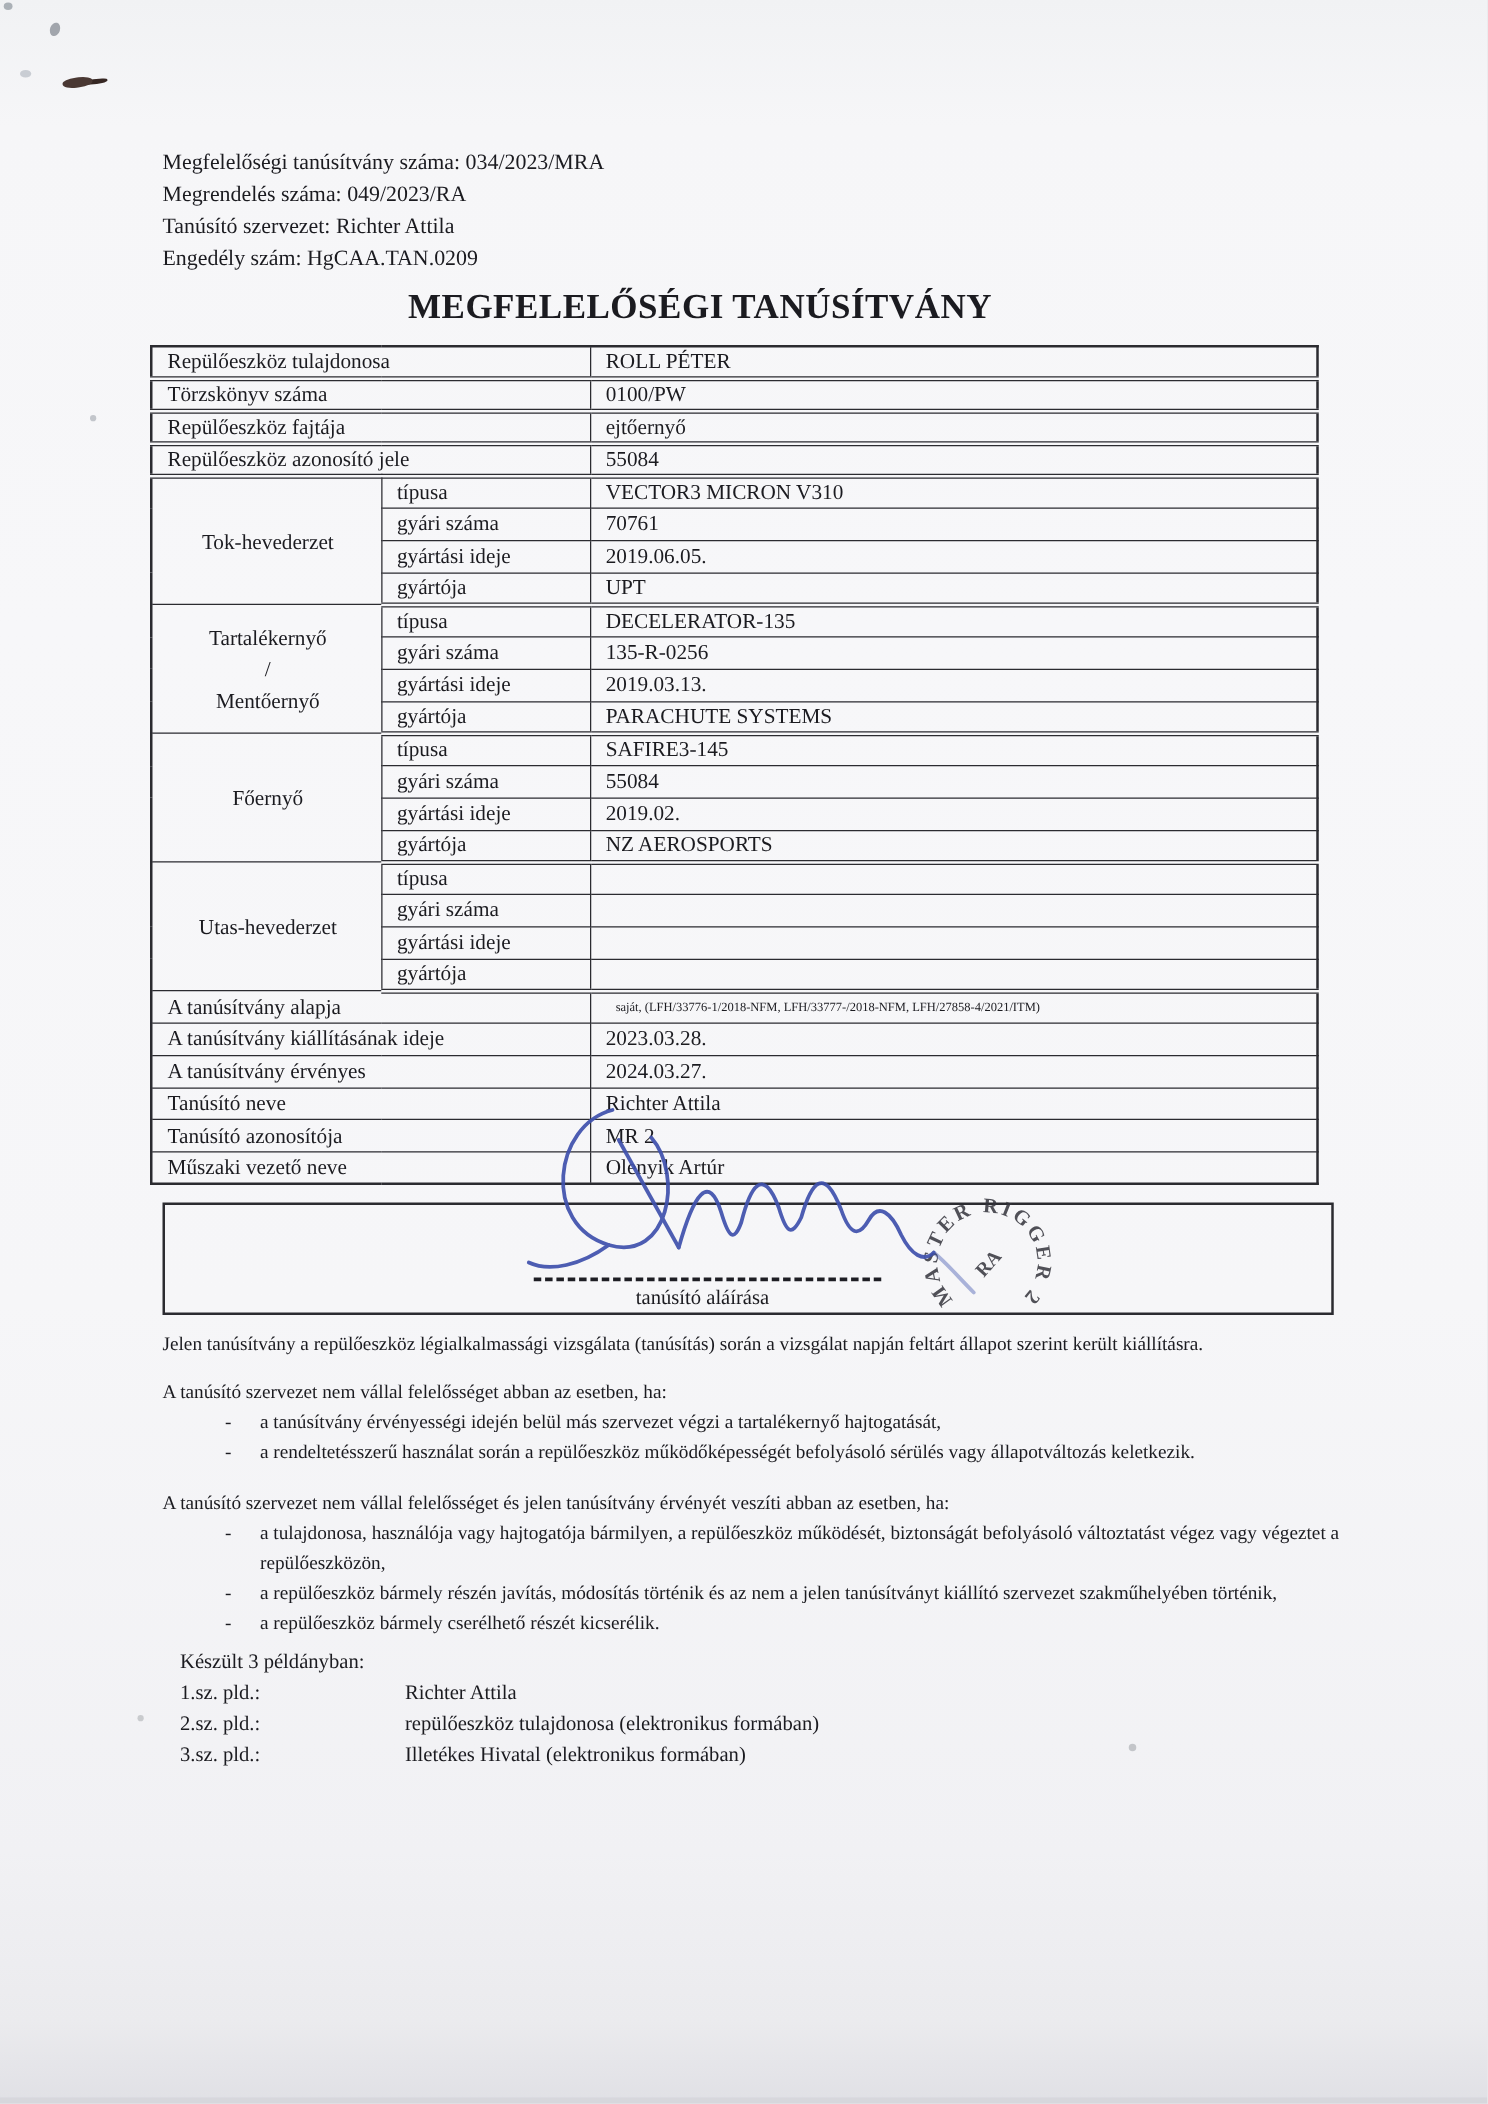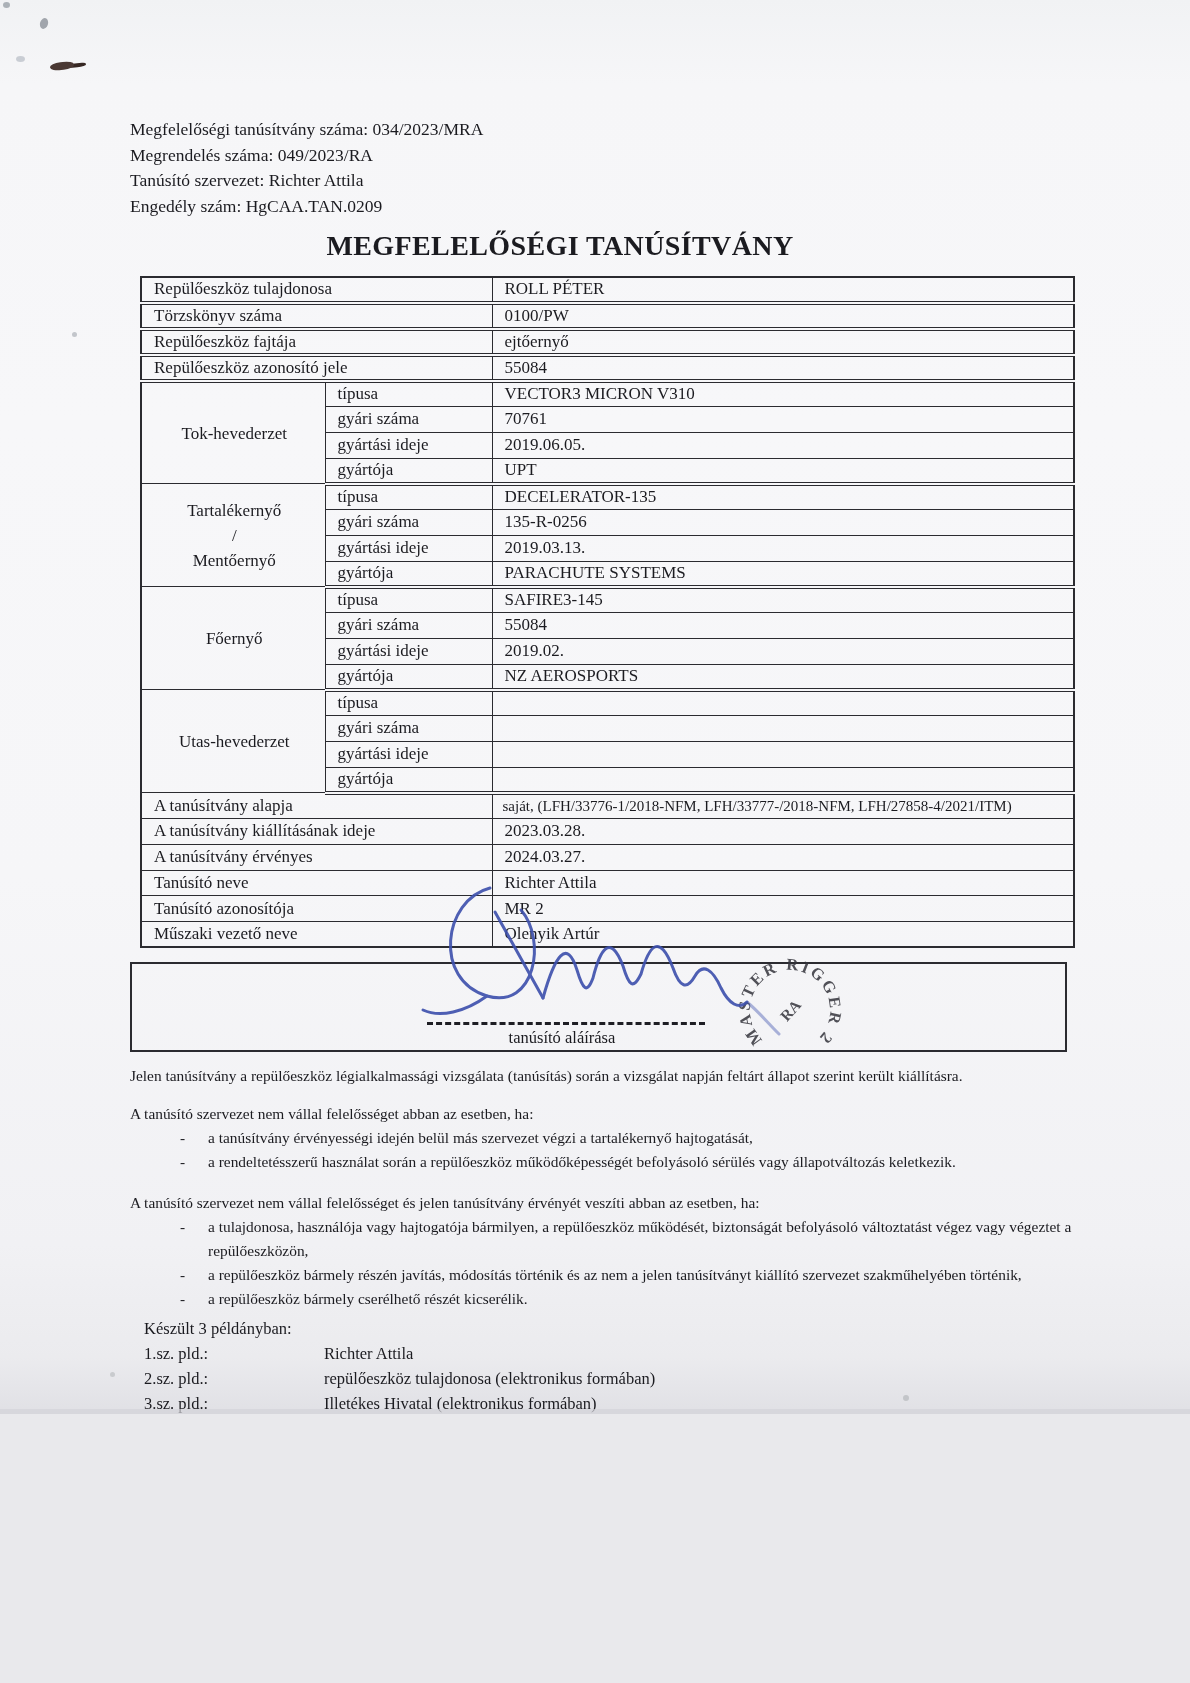--- a/index.html
+++ b/index.html
@@ -1,19 +1,19 @@
 <!DOCTYPE html>
 <html lang="hu"><head>
 <meta charset="utf-8">
 <title>Megfelelőségi tanúsítvány</title>
 <style>
   html,body{margin:0;padding:0;background:#e9e9ec;}
   .page{
     position:relative;
-    width:1190px;height:1414px;
+    width:1190px;height:1683px;
     margin:0 auto;
     overflow:hidden;
     font-family:"Liberation Serif","DejaVu Serif",serif;
     color:#1b1b20;
     background:linear-gradient(180deg,#f1f2f4 0%,#f6f6f8 6%,#f7f7f9 30%,#f6f6f8 62%,#f1f1f4 88%,#ebebee 96%,#e0e0e5 100%);
   }
   .page::after{content:"";position:absolute;left:0;bottom:0;width:100%;height:5px;background:#d3d3d9;opacity:.7;}
 
   
   .speck{position:absolute;pointer-events:none;}
@@ -23,31 +23,31 @@
   .sp4{left:16px;top:56px;width:9px;height:6px;background:#b6bcc4;border-radius:50%;opacity:.7;}
   .sp5{left:903px;top:1395px;width:6px;height:6px;background:#c3c5c9;border-radius:50%;}
   .sp6{left:110px;top:1372px;width:5px;height:5px;background:#c9cbce;border-radius:50%;}
   .sp7{left:72px;top:332px;width:5px;height:5px;background:#b5b9bf;border-radius:50%;opacity:.8;}
 
   .hdr{position:absolute;left:130px;top:117px;font-size:17.5px;line-height:25.5px;white-space:nowrap;}
 
   .title{position:absolute;left:130px;top:230px;width:860px;text-align:center;
          font-size:28px;font-weight:bold;letter-spacing:.4px;}
 
-  table.cert{position:absolute;left:140px;top:276px;width:933px;
+  table.cert{position:absolute;left:120px;top:276px;width:933px;
     border-collapse:collapse;table-layout:fixed;
     border:2px solid #2b2b30;font-size:17px;}
   table.cert col.c1{width:184px;} table.cert col.c2{width:167px;} table.cert col.c3{width:582px;}
   table.cert tr{height:25.75px;}
   table.cert td{border:1px solid #2b2b30;padding:1px 10px 1px 12px;vertical-align:middle;
     overflow:hidden;white-space:nowrap;}
   table.cert tr.dbl td{border-bottom:4px double #2b2b30;}
   td.lbl{}
   td.val{padding-left:16px;font-size:17px;}
-  td.val.small{font-size:15px;padding-left:10px;}
+  td.val.small{font-size:10px;padding-left:20px;}
   td.gname{text-align:center;padding:0 4px;line-height:25px;}
   td.sub{padding-left:12px;}
 
   
   .sigbox{position:absolute;left:130px;top:962px;width:933px;height:86px;border:2px solid #2b2b30;}
   .sigline{position:absolute;left:295px;top:58px;width:278px;border-top:3px dashed #1e1e24;}
   .sigcap{position:absolute;left:300px;top:64px;width:260px;text-align:center;font-size:16.5px;}
   svg.sig{position:absolute;left:395px;top:870px;overflow:visible;z-index:3;}
   svg.stamp{position:absolute;left:726px;top:946px;transform:rotate(-48deg);opacity:.85;z-index:2;}
 

